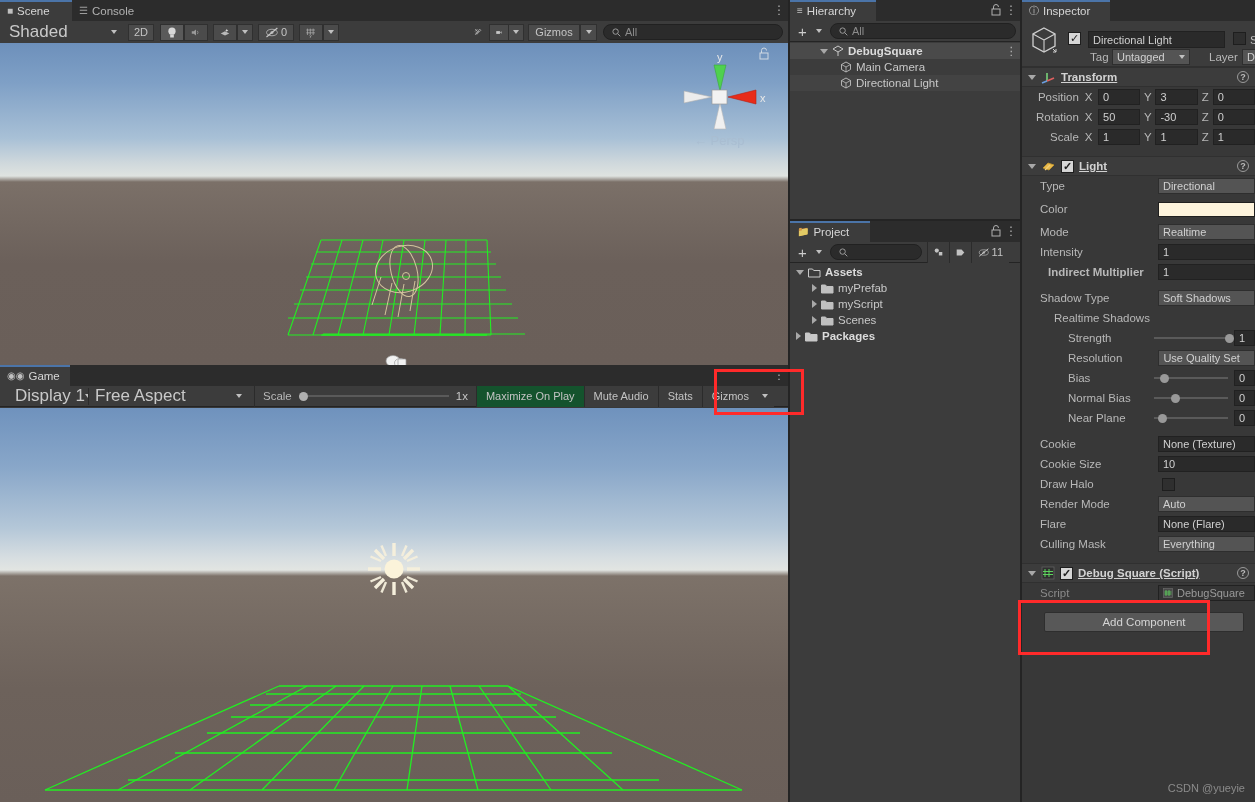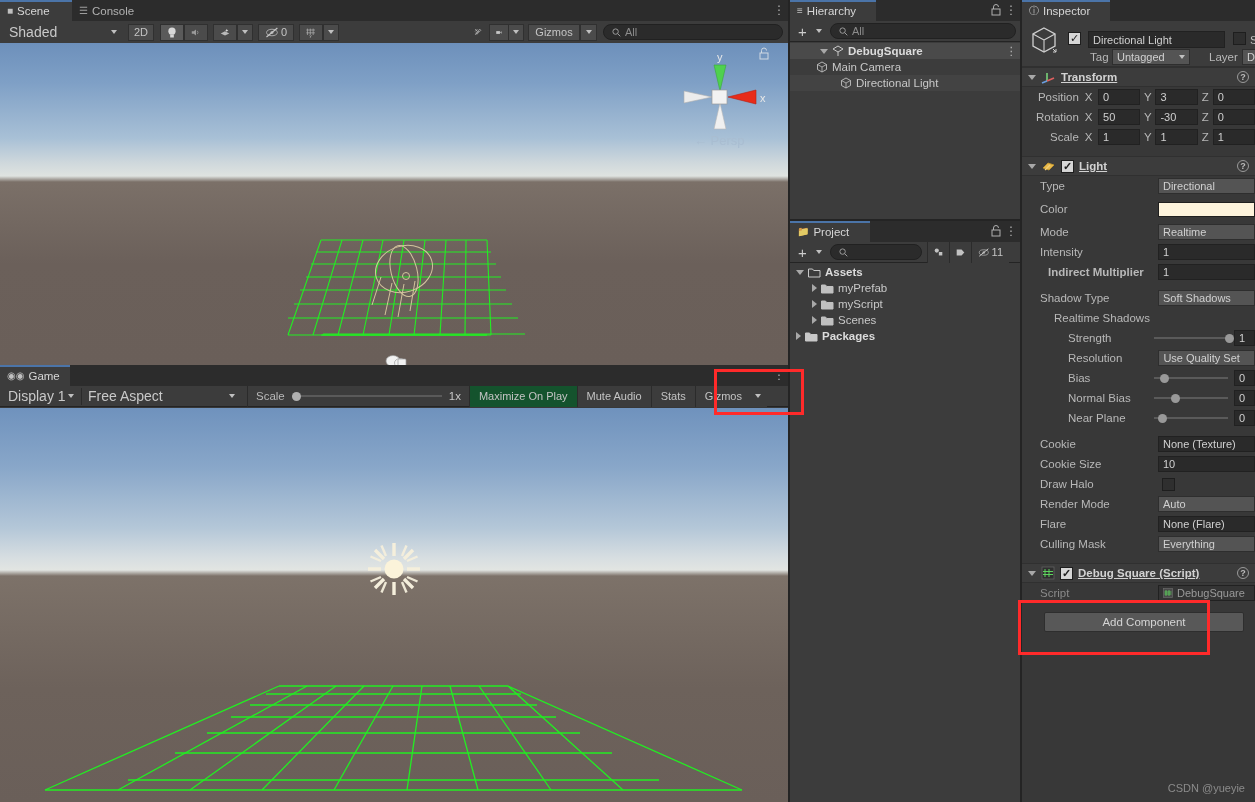--- a/index.html
+++ b/index.html
@@ -41,21 +41,21 @@
   .tbtn {
     height: 17px; display: flex; align-items: center; justify-content: center;
     padding: 0 6px; background: #4b4b4b; color: #c4c4c4;
     border: 1px solid #303030; font-size: 11px; white-space: nowrap;
   }
   .tbtn.sep { border-left: 1px solid #2b2b2b; }
   .caret { width:0;height:0;border-left:3.5px solid transparent;border-right:3.5px solid transparent;border-top:4px solid #c0c0c0; display:inline-block; }
   .dropdown {
     height: 17px; background: #4b4b4b; border: 1px solid #303030;
     display: flex; align-items: center; justify-content: space-between;
-    padding: 0 4px 0 6px; font-size: 14px; color: #c9c9c9; white-space: nowrap;
+    padding: 0 4px 0 6px; font-size: 17px; color: #c9c9c9; white-space: nowrap;
   }
   .searchbox {
     height: 16px; background: #2b2b2b; border: 1px solid #212121;
     border-radius: 8px; display: flex; align-items: center; gap: 4px;
     padding: 0 8px; color: #8c8c8c; font-size: 11px;
   }
 
   
   #sceneView { left: 0; top: 0; width: 790px; height: 365px; }
   #sceneToolbar { height: 22px; background: #3c3c3c; display: flex; align-items: center; padding: 0 1px; gap:0; }
@@ -306,21 +306,21 @@
   <div class="panel" id="gameView">
     <div class="tabbar" style="width:790px;background:#2c2c2c;">
       <div class="tab active blueline" style="min-width:70px;">
         <span class="tabicon">◉◉</span>
         <span>Game</span>
       </div>
       <div class="dots">⋮</div>
     </div>
 
     <div class="toolbar" style="width:790px;">
-      <div class="dropdown" style="width:78px;margin-left:1px;background:#3c3c3c;border-color:transparent;">
+      <div class="dropdown" style="width:78px;margin-left:8px;background:#3c3c3c;border-color:transparent;">
         <span>Display 1</span>
         <span class="caret"></span>
       </div>
       <div class="dropdown" style="width:158px;margin-left:2px;background:#3c3c3c;border-left:1px solid #2b2b2b;border-top:0;border-bottom:0;border-right:0;">
         <span>Free Aspect</span>
         <span class="caret"></span>
       </div>
       <div style="display:flex;align-items:center;gap:7px;margin-left:8px;border-left:1px solid #2b2b2b;padding-left:8px;height:21px;">
         <span class="lbl">Scale</span>
         <div style="position:relative;width:150px;height:14px;display:flex;align-items:center;">
@@ -435,21 +435,21 @@
     <div style="position:absolute;top:43px;left:0;width:232px;">
       <div class="hrow selected" style="padding-left:30px;">
         <span class="foldarrow"></span>
         <svg width="12" height="12" viewBox="0 0 12 12">
           <path d="M6 1l5 3-5 3-5-3z" fill="none" stroke="#c9c9c9" stroke-width="1"></path>
           <path d="M6 7v4" stroke="#c9c9c9" stroke-width="1"></path>
         </svg>
         <span style="font-weight:bold;color:#dcdcdc;">DebugSquare</span>
         <span style="position:absolute;right:5px;color:#b5b5b5;">⋮</span>
       </div>
-      <div class="hrow" style="padding-left:26px;">
+      <div class="hrow" style="padding-left:50px;">
         <svg width="12" height="12" viewBox="0 0 12 12">
           <path d="M6 1l4.5 2.5v5L6 11 1.5 8.5v-5z" fill="none" stroke="#c0c0c0" stroke-width="0.9"></path>
           <path d="M6 6l4.5-2.5M6 6v5M6 6L1.5 3.5" stroke="#c0c0c0" stroke-width="0.8"></path>
         </svg>
         <span>Main Camera</span>
       </div>
       <div class="hrow sel2" style="padding-left:50px;">
         <svg width="12" height="12" viewBox="0 0 12 12">
           <path d="M6 1l4.5 2.5v5L6 11 1.5 8.5v-5z" fill="none" stroke="#c0c0c0" stroke-width="0.9"></path>
           <path d="M6 6l4.5-2.5M6 6v5M6 6L1.5 3.5" stroke="#c0c0c0" stroke-width="0.8"></path>

